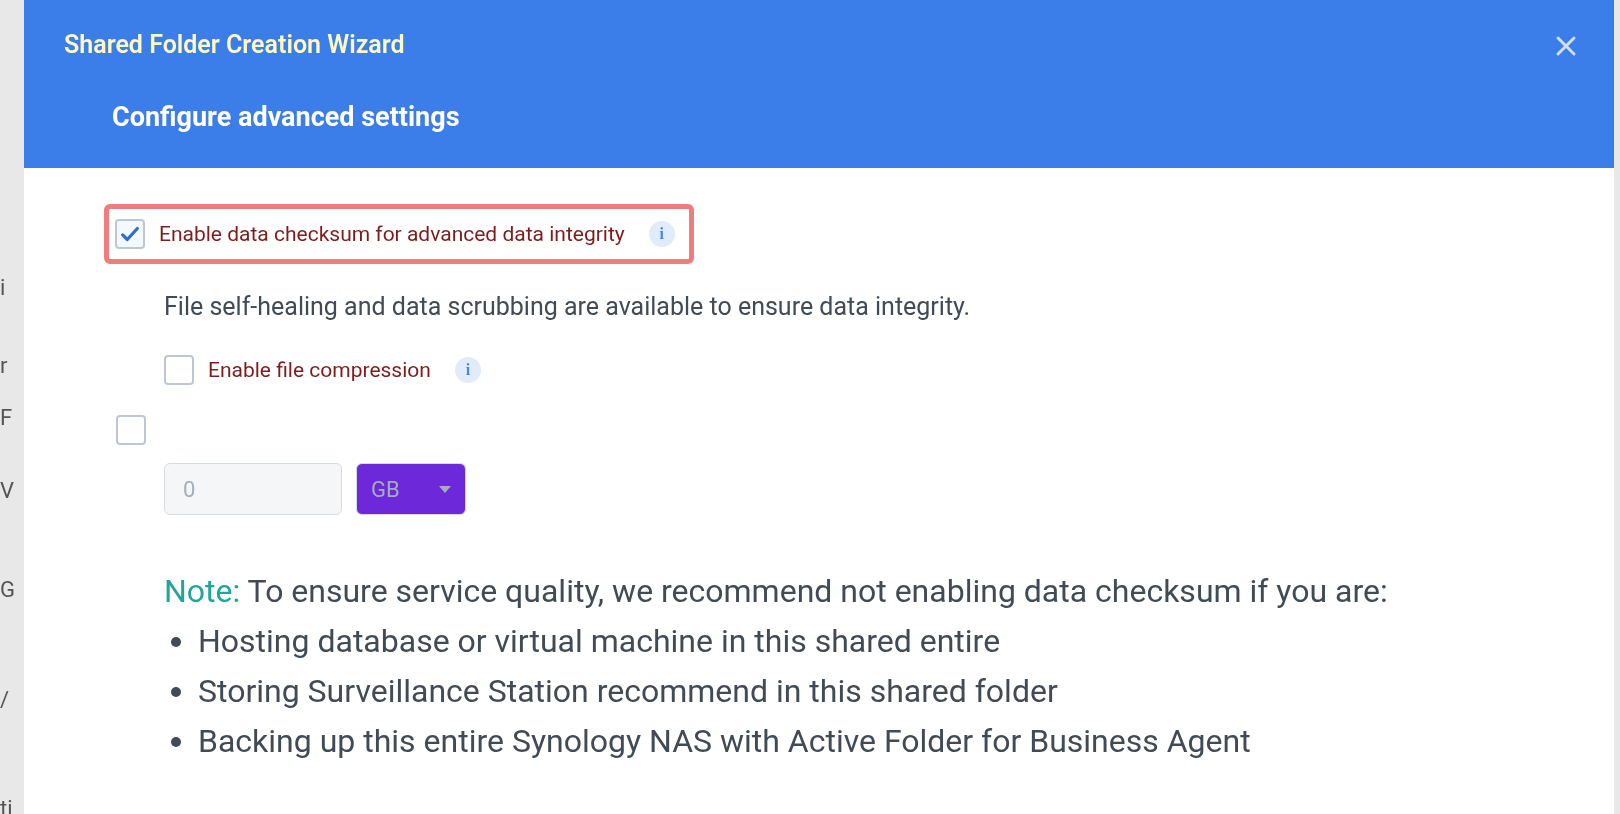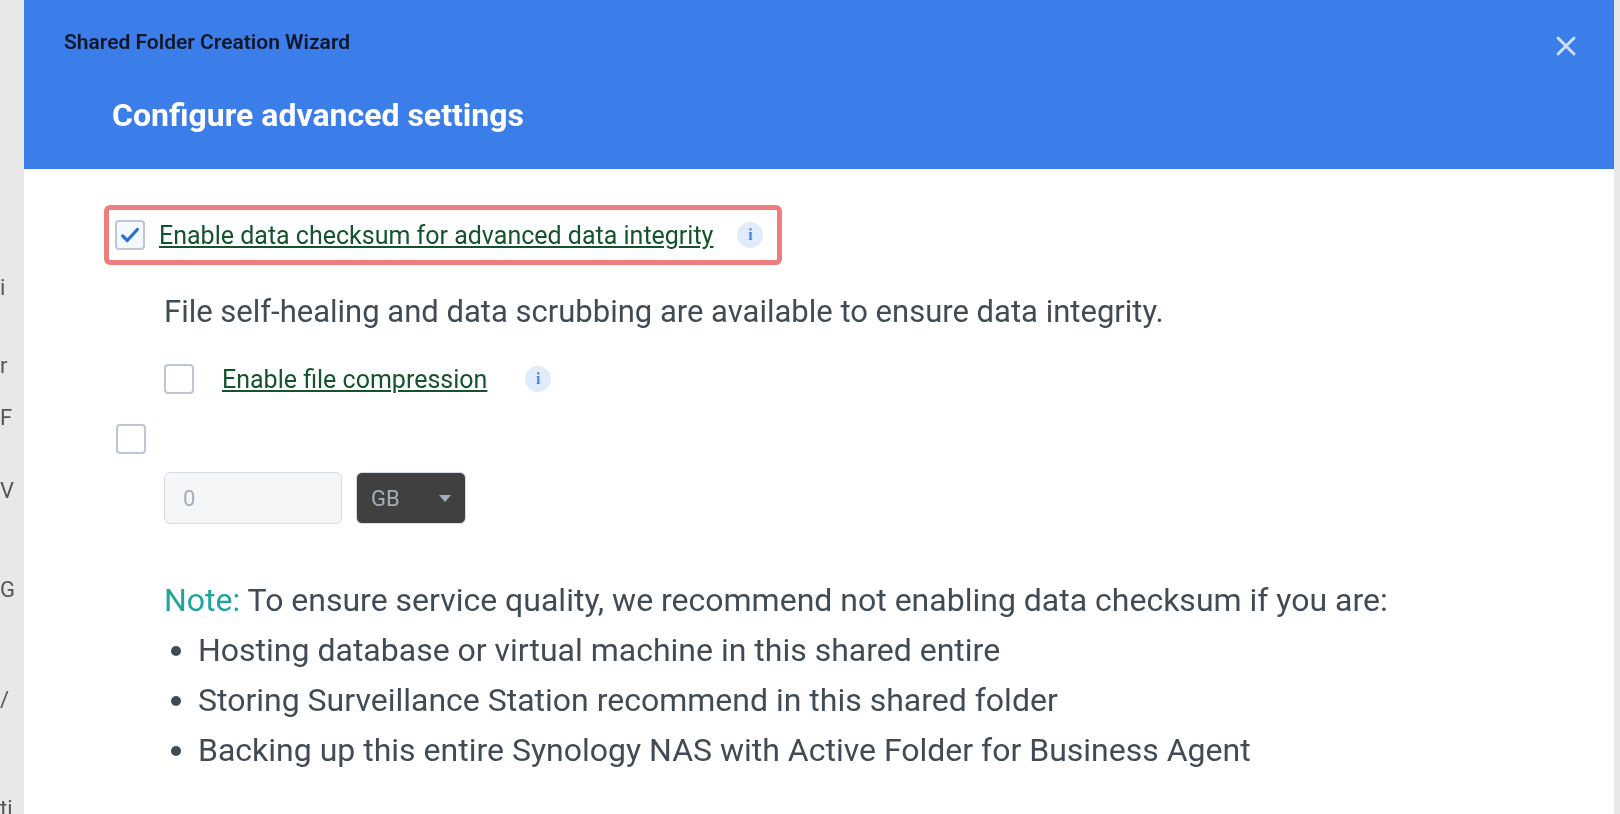--- a/index.html
+++ b/index.html
@@ -38,28 +38,28 @@
       background: #ffffff;
       display: flex;
       flex-direction: column;
     }
     .modal-header {
       background: #3b7de9;
       padding: 10px 40px 35px 40px;
       position: relative;
     }
     .modal-header-title {
-      color: #0f172a;
-      font-size: 21px;
+      color: #fef9c3;
+      font-size: 25px;
       font-weight: 600;
       padding-top: 20px;
     }
     .modal-header-subtitle {
       color: #ffffff;
-      font-size: 32px;
+      font-size: 27px;
       font-weight: 700;
       margin-top: 42px;
       margin-left: 48px;
     }
     .close-button {
       position: absolute;
       top: 28px;
       right: 30px;
       width: 36px;
       height: 36px;
@@ -95,49 +95,48 @@
       flex-shrink: 0;
     }
     .checkbox.checked {
       background: #f4f8ff;
     }
     .checkmark {
       color: #2a6fd6;
       stroke-width: 3.5;
     }
     .row-label {
-      font-size: 25px;
-      color: #14532d;
-      text-decoration: underline;
+      font-size: 21px;
+      color: #7f1d1d;
     }
     .info-badge {
       width: 26px;
       height: 26px;
       border-radius: 50%;
       background: #e1ecfa;
       color: #4a86e0;
       display: inline-flex;
       align-items: center;
       justify-content: center;
       font-size: 16px;
       font-weight: 700;
       font-family: Georgia, serif;
       margin-left: 10px;
       flex-shrink: 0;
     }
     .description {
-      font-size: 31px;
+      font-size: 25px;
       color: #414b55;
       margin-left: 50px;
       margin-top: 28px;
     }
     .row {
       display: flex;
       align-items: center;
-      gap: 28px;
+      gap: 14px;
       margin-left: 50px;
       margin-top: 34px;
     }
     .row.nested {
       margin-left: 50px;
     }
     .row.top-level {
       margin-left: 2px;
       margin-top: 30px;
     }
@@ -154,21 +153,21 @@
       height: 52px;
       width: 178px;
       padding: 0 18px;
       font-size: 22px;
       color: #a4aeba;
       display: flex;
       align-items: center;
     }
     .select-input {
       border: 1px solid #d6dce4;
-      background: #404040;
+      background: #6d28d9;
       border-radius: 6px;
       height: 52px;
       width: 110px;
       padding: 0 14px;
       font-size: 22px;
       color: #a4aeba;
       display: flex;
       align-items: center;
       justify-content: space-between;
       gap: 8px;

